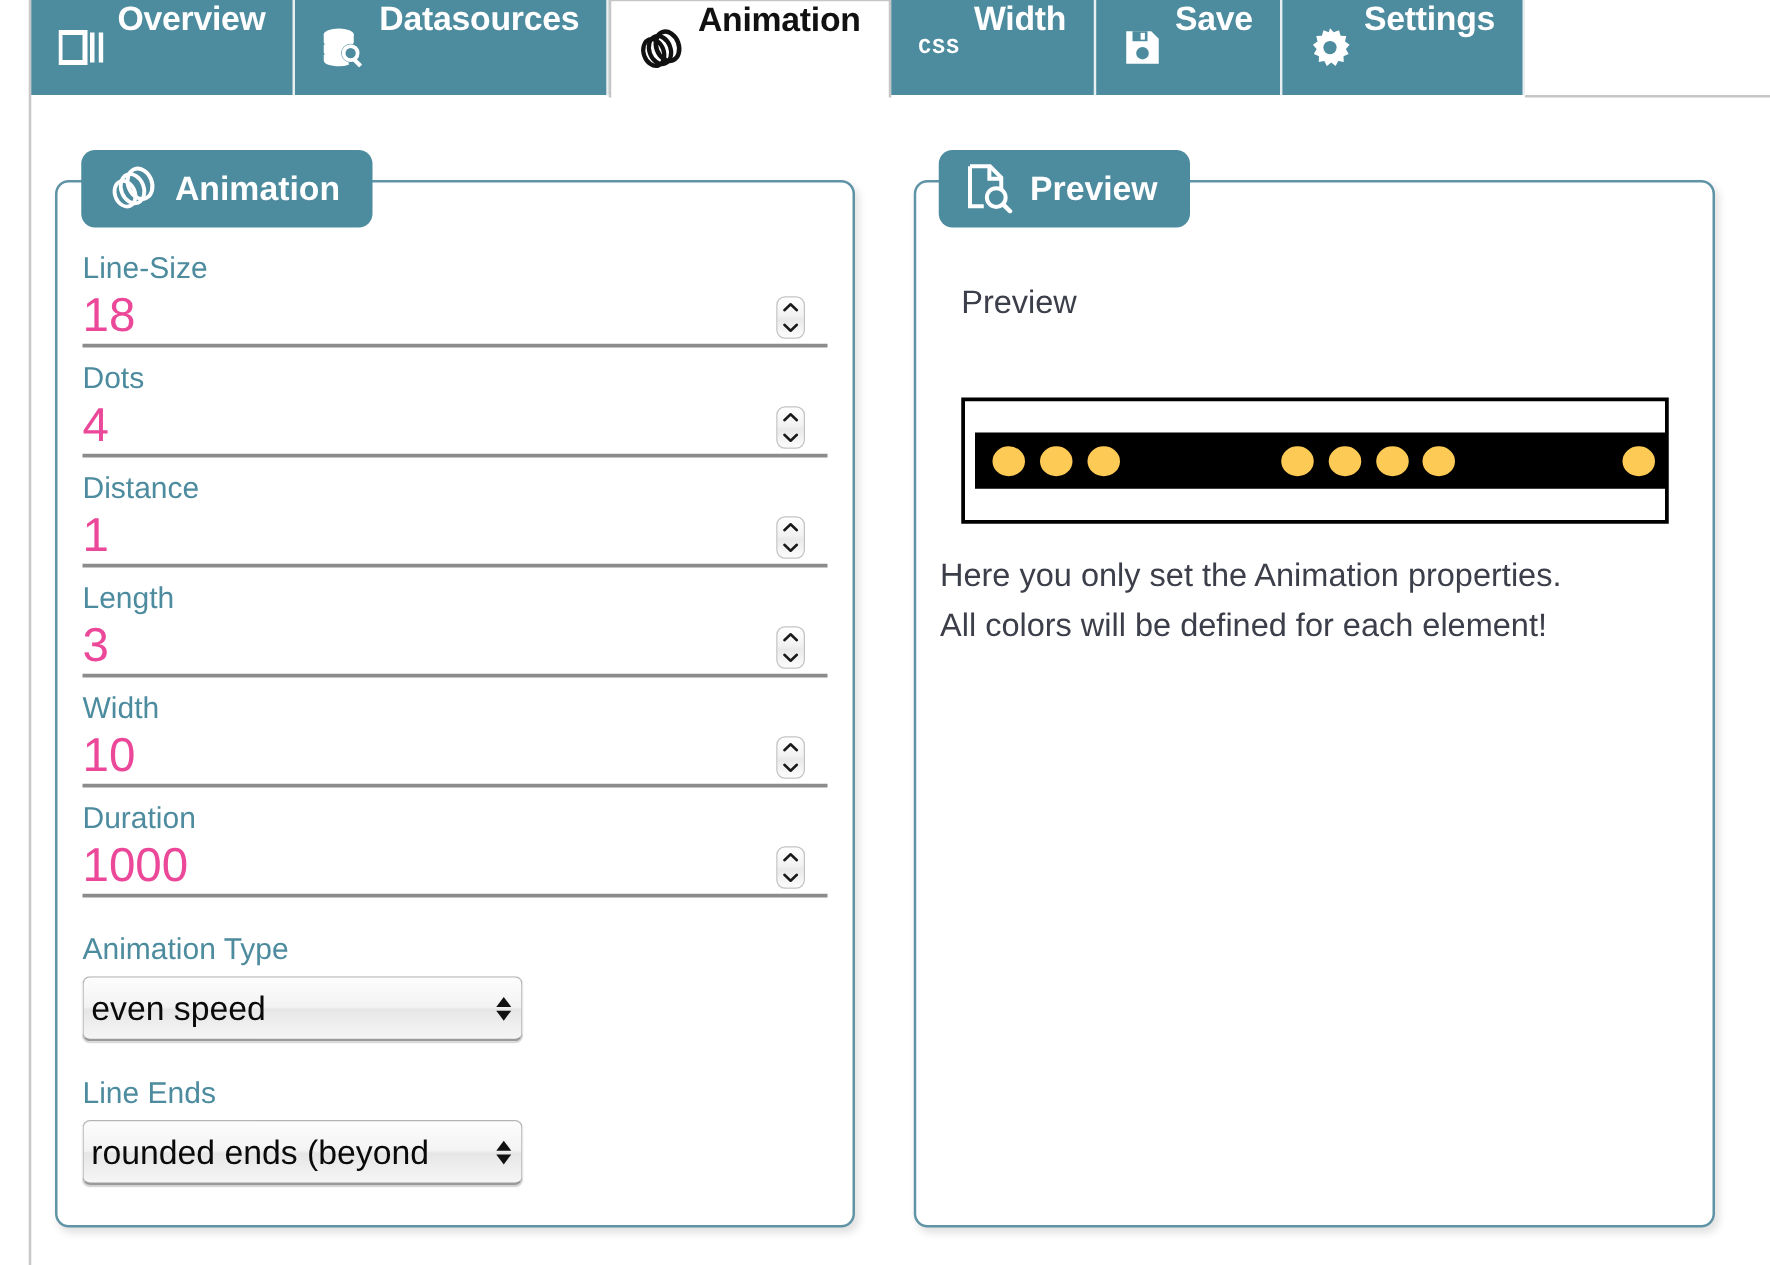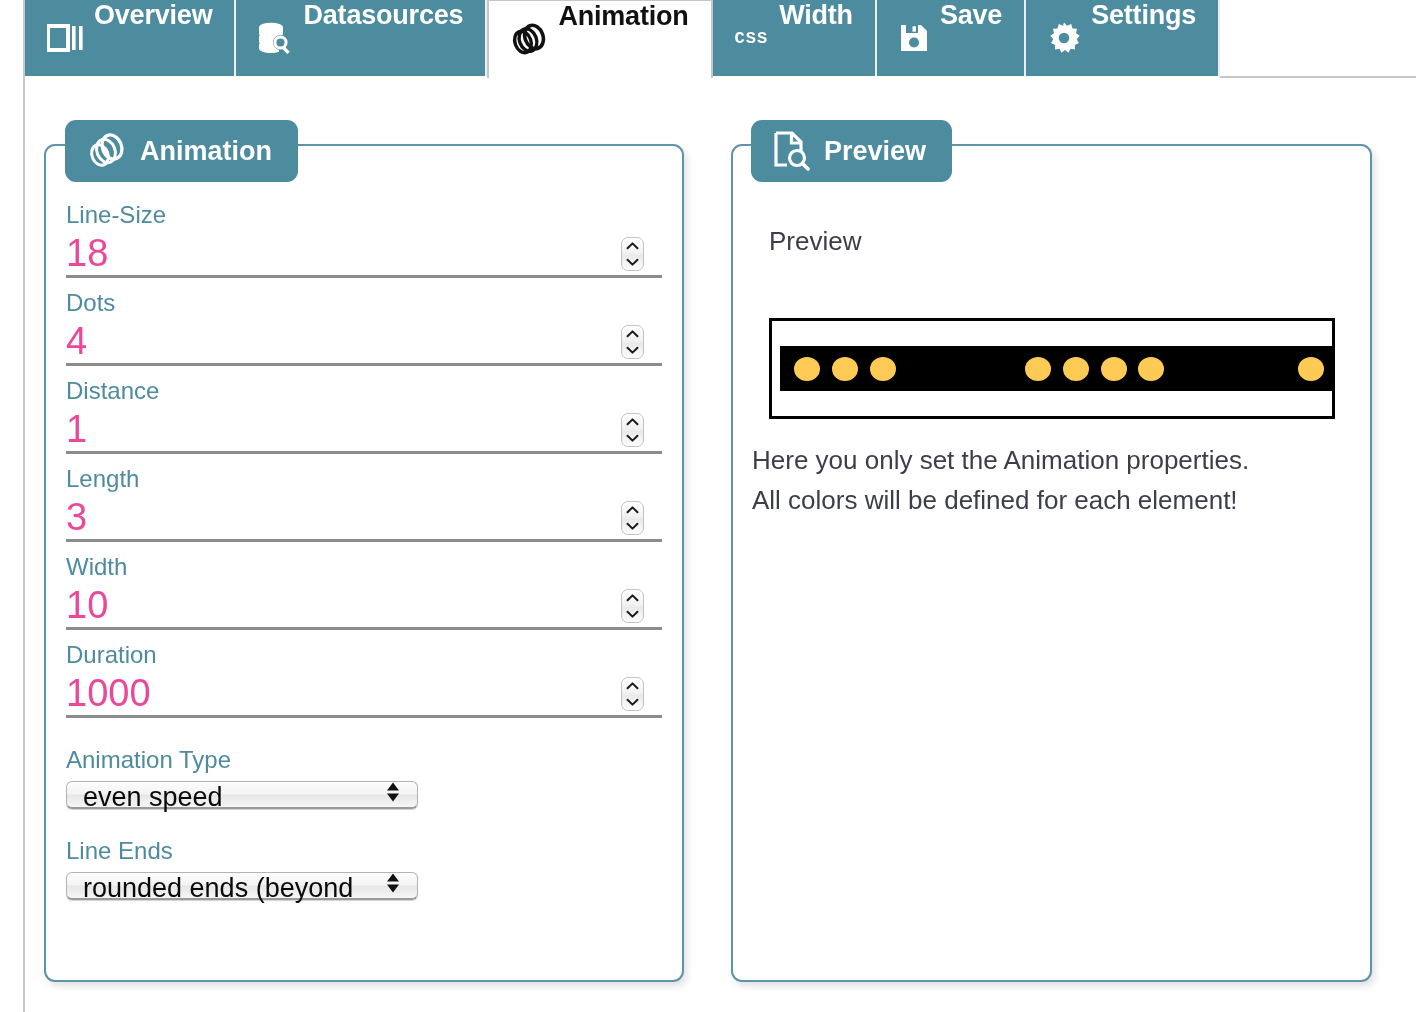--- a/index.html
+++ b/index.html
@@ -135,27 +135,27 @@
   
   .sel-field { margin: 0 20px; padding-top: 26px; }
   .sel-label {
     color: #4d8b9f;
     font-size: 24px;
     line-height: 32px;
     margin-bottom: 5px;
   }
   .select {
     position: relative;
-    width: 352px; height: 28px;
+    width: 352px; height: 52px;
     border: 1px solid #b4b4b4;
     border-bottom: 2px solid #9a9a9a;
     border-radius: 6px;
     background: linear-gradient(#fdfdfd, #f3f3f3 48%, #e6e6e6 52%, #f6f6f6);
-    display: flex; align-items: flex-start;
-    padding: 0 16px;
+    display: flex; align-items: center;
+    padding: 0 6px;
     cursor: pointer;
     box-shadow: 0 1px 1px rgba(0,0,0,0.18);
   }
   .select .sel-text {
     font-size: 27px;
     color: #0a0a0a;
     line-height: 30px;
     flex: 1 1 auto;
     overflow: hidden;
     white-space: nowrap;

